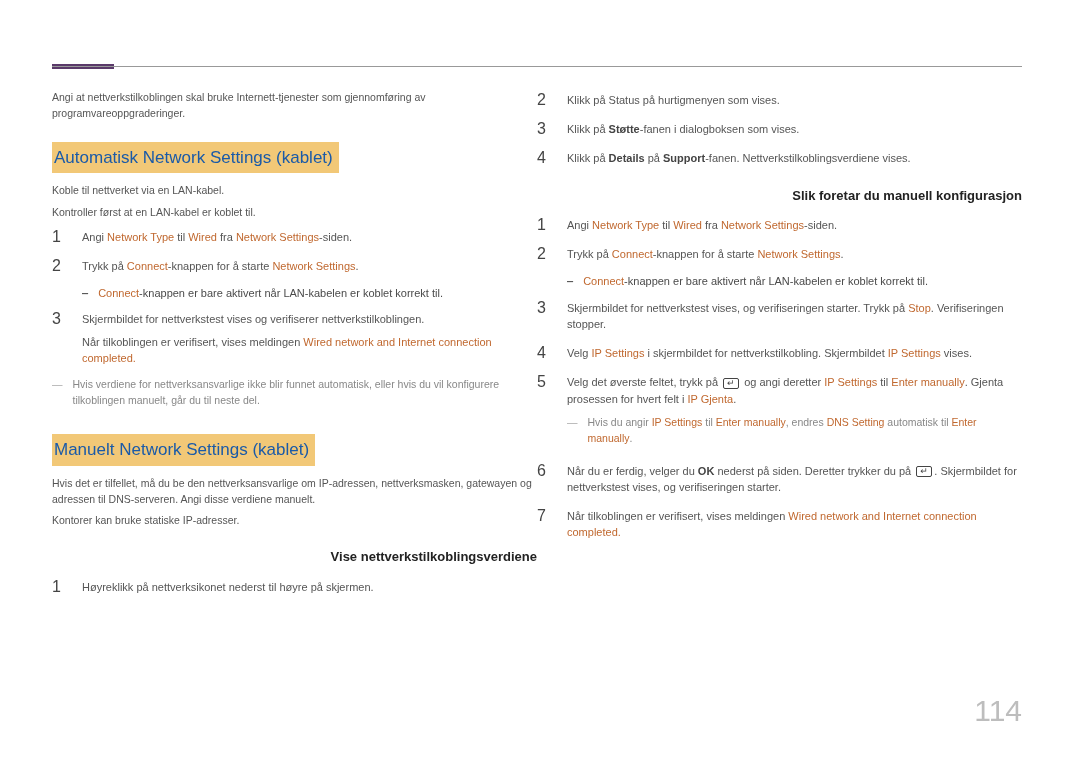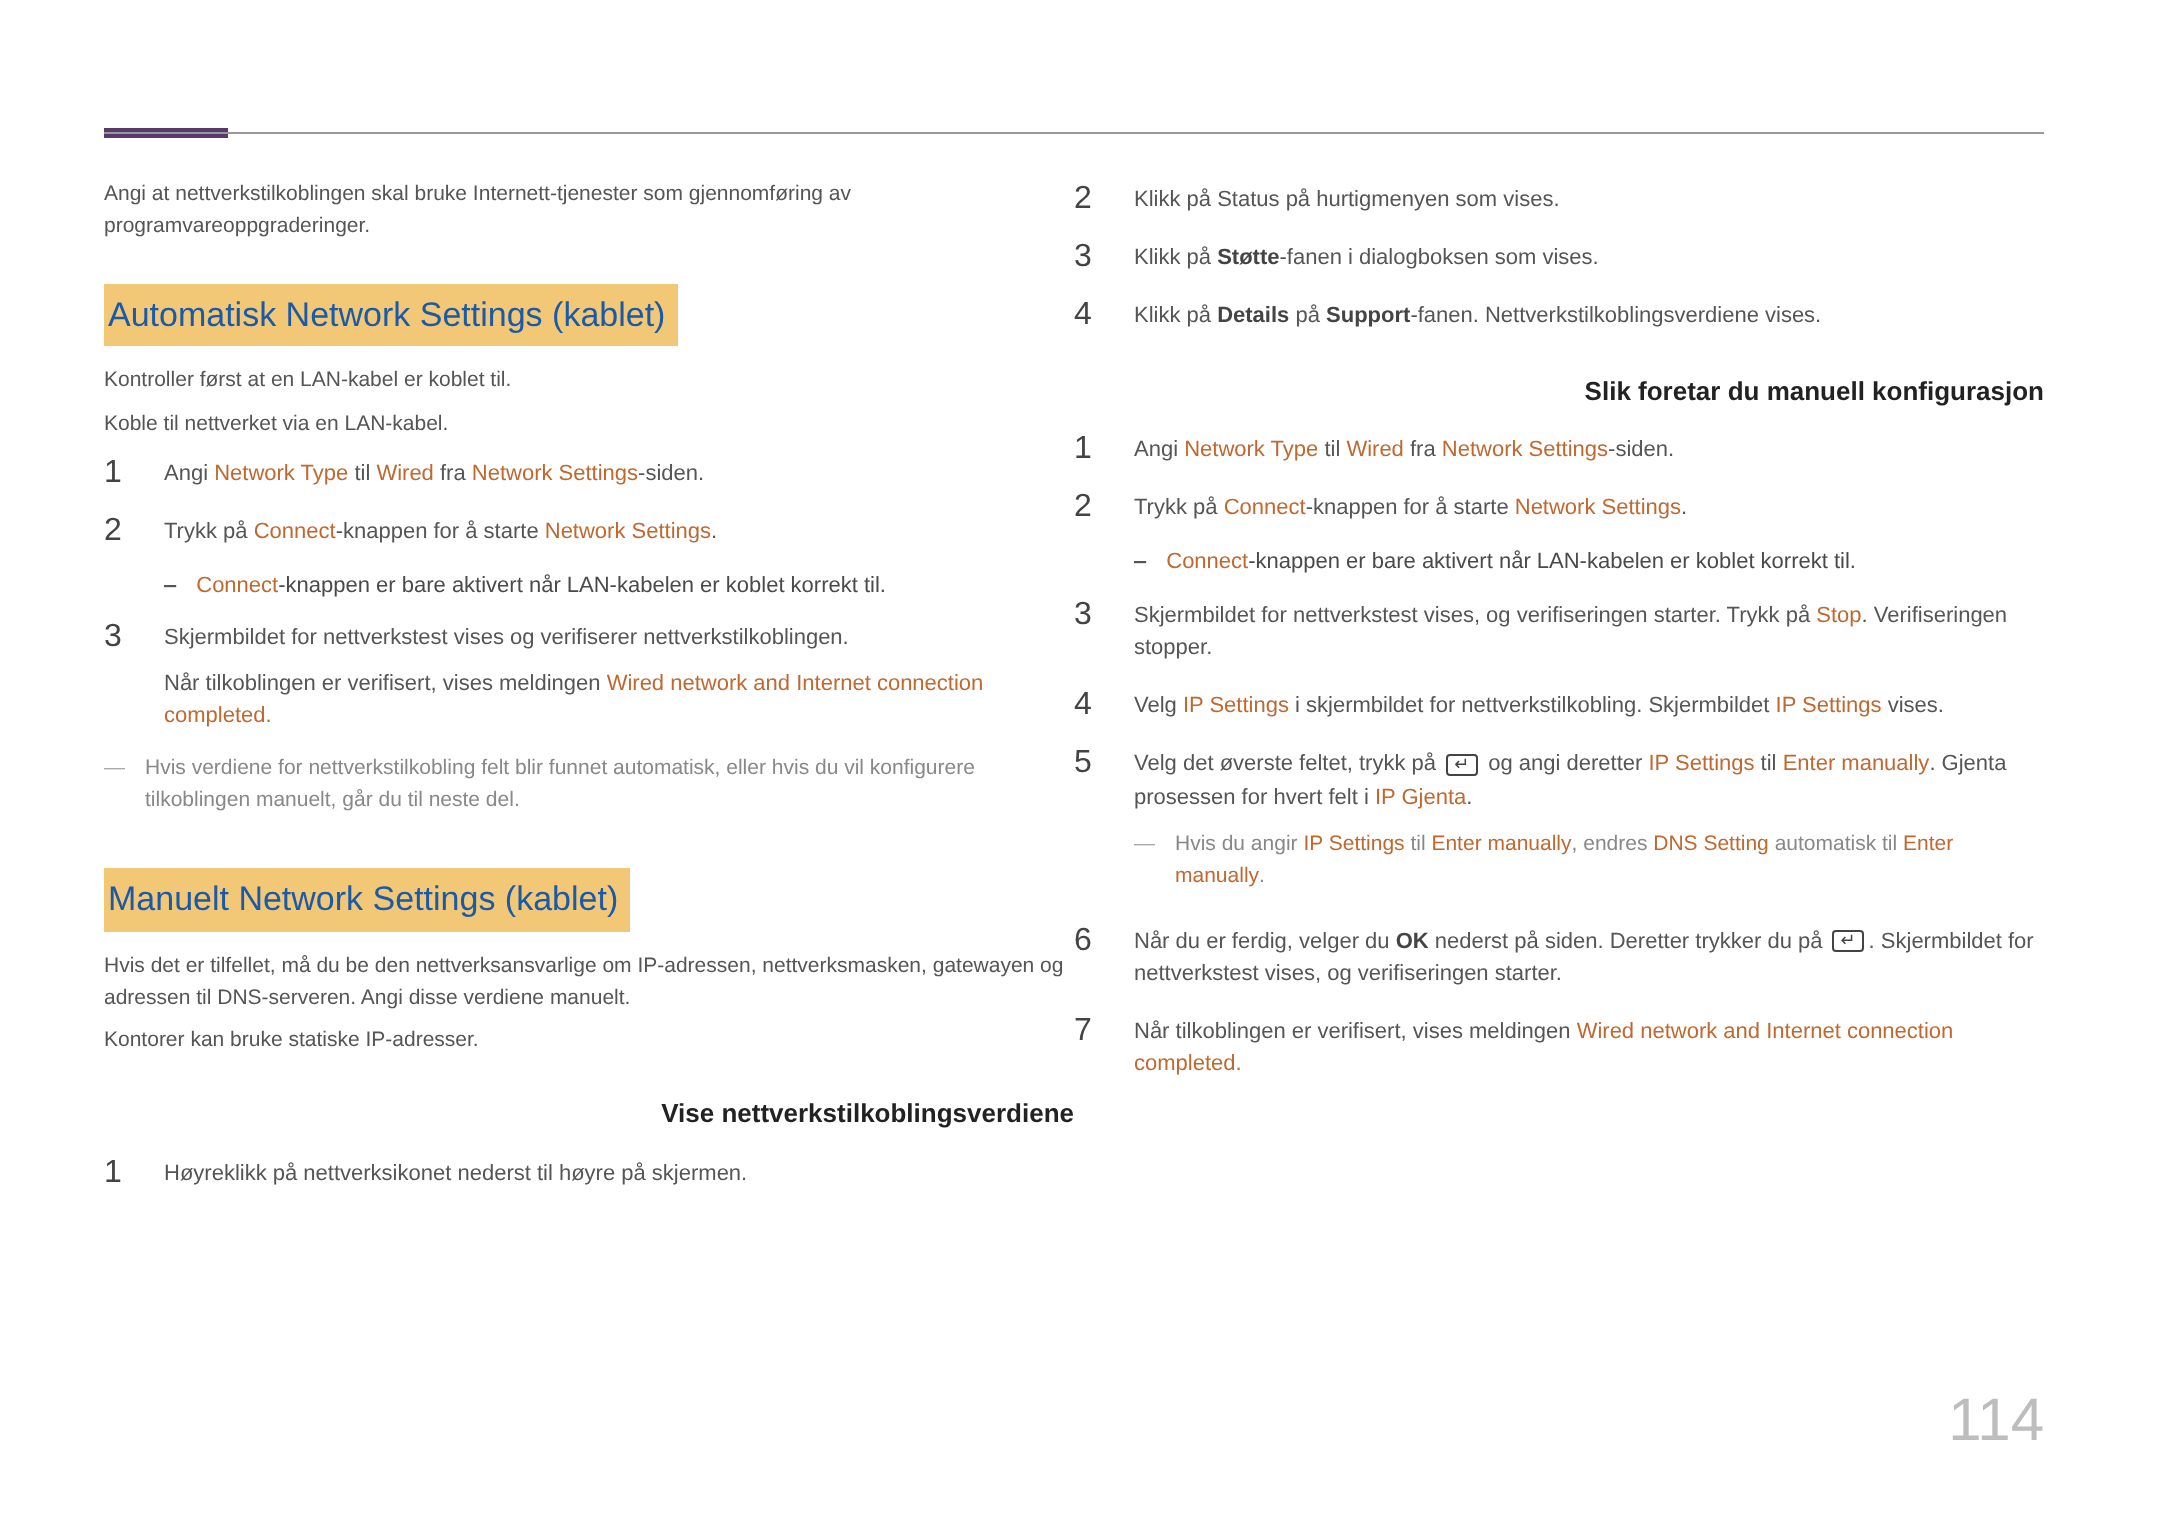--- a/index.html
+++ b/index.html
@@ -93,22 +93,22 @@
 <div class="accent-bar"></div>
 <div class="top-rule"></div>
 
 <div class="page">
 
   <div class="col">
     <p class="small">Angi at nettverkstilkoblingen skal bruke Internett-tjenester som gjennomføring av programvareoppgraderinger.</p>
 
     <div style="height:14px"></div>
     <div class="h-highlight">Automatisk Network Settings  (kablet)</div>
+    <p class="small">Koble til nettverket via en LAN-kabel.</p>
     <p class="small">Kontroller først at en LAN-kabel er koblet til.</p>
-    <p class="small">Koble til nettverket via en LAN-kabel.</p>
 
 
     <div class="ol-item">
       <div class="ol-num">1</div>
       <div class="ol-text">
         <span>Angi </span><span class="hl">Network Type</span><span> til </span><span class="hl">Wired</span><span> fra </span><span class="hl">Network Settings</span><span>-siden.</span>
       </div>
     </div>
 
     <div class="ol-item">
@@ -127,21 +127,21 @@
       <div class="ol-num">3</div>
       <div class="ol-text">
         <div>Skjermbildet for nettverkstest vises og verifiserer nettverkstilkoblingen.</div>
         <div style="height:6px"></div>
         <div><span>Når tilkoblingen er verifisert, vises meldingen </span><span class="hl">Wired network and Internet connection completed.</span></div>
       </div>
     </div>
 
     <div class="note-row">
       <span class="note-dash"></span>
-      <span>Hvis verdiene for nettverkstilkobling felt blir funnet automatisk, eller hvis du vil konfigurere tilkoblingen manuelt, går du til neste del.</span>
+      <span>Hvis verdiene for nettverksansvarlige ikke blir funnet automatisk, eller hvis du vil konfigurere tilkoblingen manuelt, går du til neste del.</span>
     </div>
 
     <div style="height:22px"></div>
     <div class="h-highlight">Manuelt Network Settings (kablet)</div>
     <p class="small">Hvis det er tilfellet, må du be den nettverksansvarlige om IP-adressen, nettverksmasken, gatewayen og adressen til DNS-serveren. Angi disse verdiene manuelt.</p>
     <p class="small">Kontorer kan bruke statiske IP-adresser.</p>
 
     <div class="h-sub">Vise nettverkstilkoblingsverdiene</div>
 
     <div class="ol-item">

